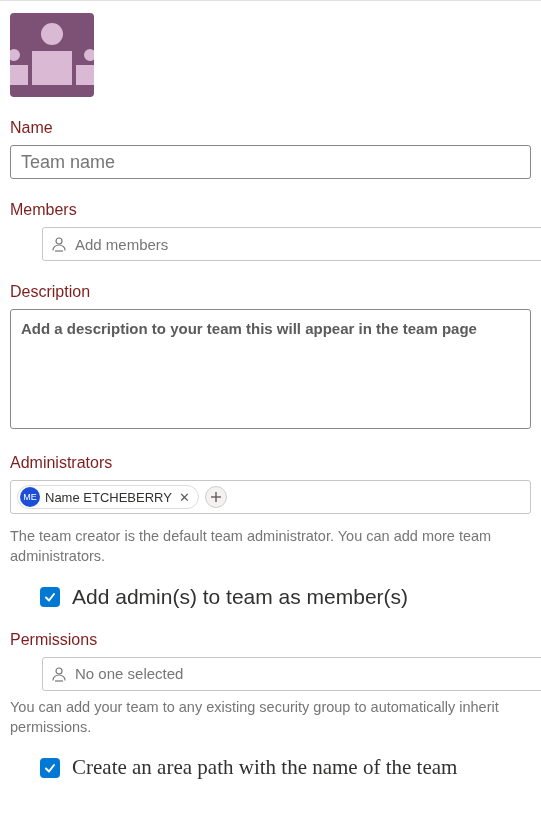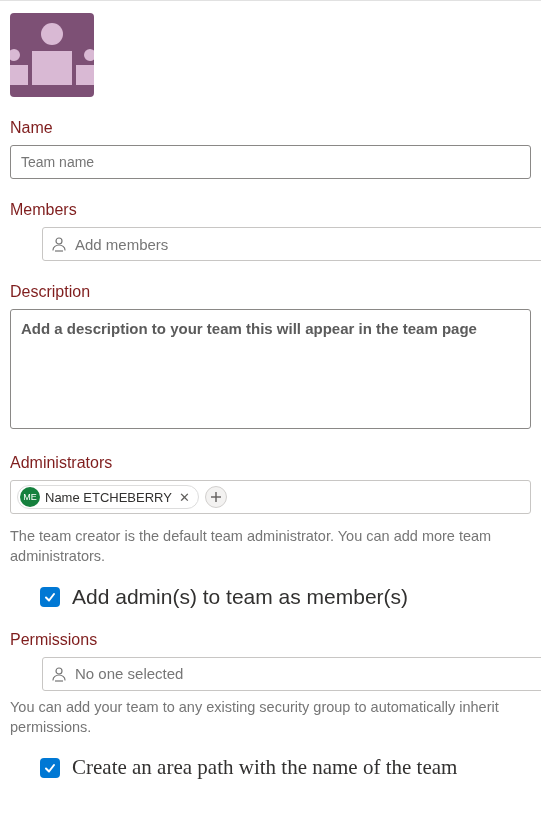--- a/index.html
+++ b/index.html
@@ -68,21 +68,21 @@
       font-weight: 400;
       margin-bottom: 8px;
       color: #7f1d1d;
     }
     input[type="text"].text-input {
       width: 100%;
       height: 34px;
       border: 1px solid #8a8886;
       border-radius: 3px;
       padding: 0 10px;
-      font-size: 14px;
+      font-size: 18px;
       outline: none;
       font-family: inherit;
     }
     input[type="text"].text-input::placeholder { color: #767676; }
     .picker {
       width: 100%;
       min-height: 34px;
       border: 1px solid #c8c6c4;
       border-radius: 3px;
       display: flex;
@@ -124,21 +124,21 @@
       background: #fff;
       border: 1px solid #ddd;
       border-radius: 14px;
       padding: 2px 6px 2px 2px;
       gap: 5px;
       height: 24px;
     }
     .chip .chip-avatar {
       width: 20px; height: 20px;
       border-radius: 50%;
-      background: #15803d;
+      background: #1d4ed8;
       color: #fff;
       font-size: 9px;
       display: flex;
       align-items: center;
       justify-content: center;
     }
     .chip .chip-label { font-size: 13px; color: #323130; }
     .chip .chip-x {
       font-size: 13px; color: #605e5c;
       padding: 0 2px;

